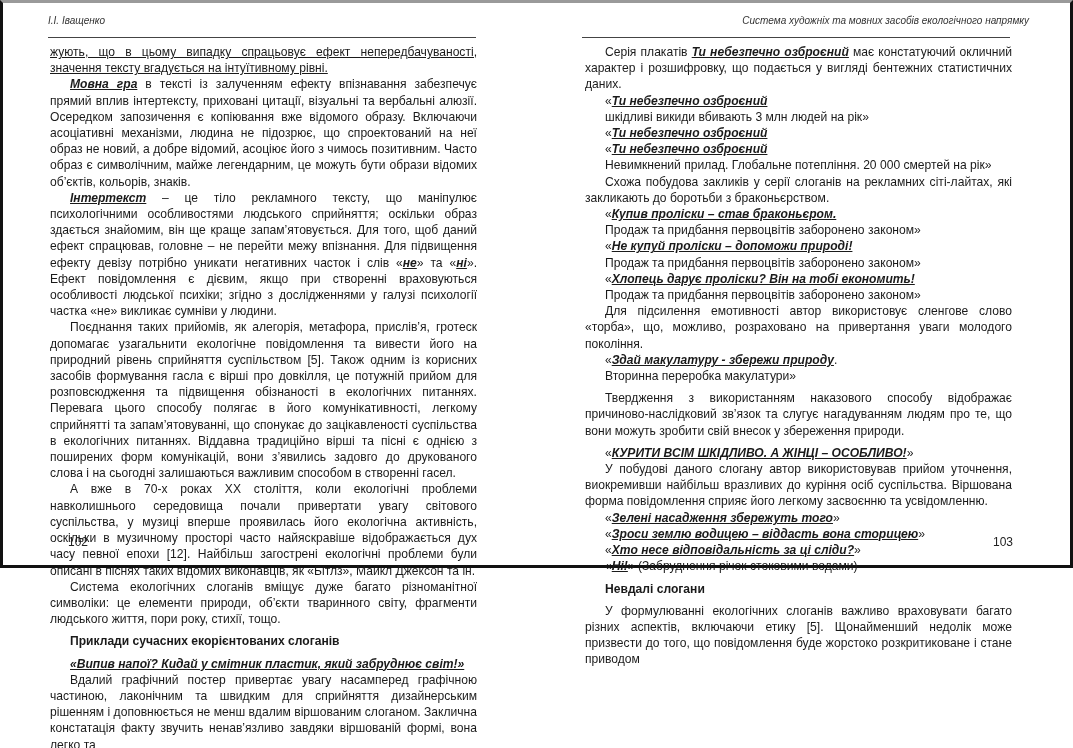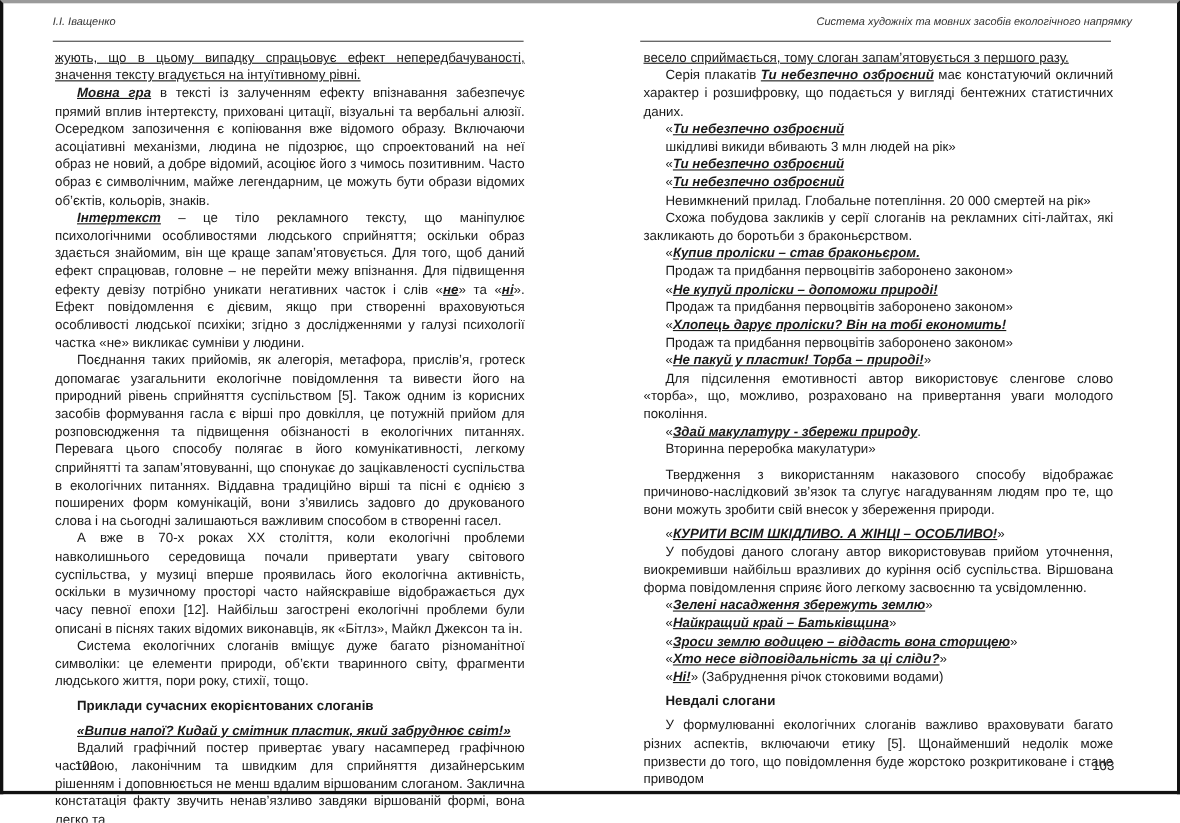--- a/index.html
+++ b/index.html
@@ -4,21 +4,21 @@
 <style>
   html, body { margin: 0; padding: 0; }
   body {
     width: 1073px; height: 748px; overflow: hidden;
     background: #ffffff;
     font-family: "Liberation Sans", sans-serif;
     color: #1a1a1a;
   }
   .spread {
     position: relative;
-    width: 1073px; height: 722px;
+    width: 1073px; height: 568px;
     box-sizing: border-box;
     border-top: 3px solid #9a9a9a;
     border-left: 3px solid #111;
     border-right: 3px solid #111;
     border-bottom: 3px solid #111;
     background: #fff;
   }
   .page {
     position: absolute; top: 0; bottom: 0;
   }
@@ -79,51 +79,48 @@
     </div>
 
     <div class="folio">102</div>
   </div>
 
   <div class="page right">
     <div class="running-head">Система художніх та мовних засобів екологічного напрямку</div>
     <div class="head-rule"></div>
 
     <div class="body-text">
-      <p class="p noindent">весело сприймається, тому слоган запам’ятовується з першого разу.</p>
       <p class="p"><span>Серія плакатів </span><span class="bi">Ти небезпечно озброєний</span><span> має констатуючий окличний характер і розшифровку, що подається у вигляді бентежних статистичних даних.</span></p>
 
       <p class="line">«<span class="bi">Ти небезпечно озброєний</span></p>
       <p class="line">шкідливі викиди вбивають 3 млн людей на рік»</p>
       <p class="line">«<span class="bi">Ти небезпечно озброєний</span></p>
       <p class="line">«<span class="bi">Ти небезпечно озброєний</span></p>
       <p class="line">Невимкнений прилад. Глобальне потепління. 20 000 смертей на рік»</p>
 
       <p class="p">Схожа побудова закликів у серії слоганів на рекламних сіті-лайтах, які закликають до боротьби з браконьєрством.</p>
 
       <p class="line">«<span class="bi">Купив проліски – став браконьєром.</span></p>
       <p class="line">Продаж та придбання первоцвітів заборонено законом»</p>
       <p class="line">«<span class="bi">Не купуй проліски – допоможи природі!</span></p>
       <p class="line">Продаж та придбання первоцвітів заборонено законом»</p>
       <p class="line">«<span class="bi">Хлопець дарує проліски? Він на тобі економить!</span></p>
       <p class="line">Продаж та придбання первоцвітів заборонено законом»</p>
-      <p class="line">«<span class="bi">Не пакуй у пластик! Торба – природі!</span>»</p>
 
       <p class="p">Для підсилення емотивності автор використовує сленгове слово «торба», що, можливо, розраховано на привертання уваги молодого покоління.</p>
 
       <p class="line">«<span class="bi">Здай макулатуру - збережи природу</span>.</p>
       <p class="line">Вторинна переробка макулатури»</p>
       <div class="gap"></div>
       <p class="p">Твердження з використанням наказового способу відображає причиново-наслідковий зв’язок та слугує нагадуванням людям про те, що вони можуть зробити свій внесок у збереження природи.</p>
       <div class="gap"></div>
       <p class="line">«<span class="bi">КУРИТИ ВСІМ ШКІДЛИВО. А ЖІНЦІ – ОСОБЛИВО!</span>»</p>
       <p class="p">У побудові даного слогану автор використовував прийом уточнення, виокремивши найбільш вразливих до куріння осіб суспільства. Віршована форма повідомлення сприяє його легкому засвоєнню та усвідомленню.</p>
 
-      <p class="line">«<span class="bi">Зелені насадження збережуть землю</span>»</p>
-      <p class="line">«<span class="bi">Найкращий край – Батьківщина</span>»</p>
+      <p class="line">«<span class="bi">Зелені насадження збережуть того</span>»</p>
       <p class="line">«<span class="bi">Зроси землю водицею – віддасть вона сторицею</span>»</p>
       <p class="line">«<span class="bi">Хто несе відповідальність за ці сліди?</span>»</p>
       <p class="line">«<span class="bi">Ні!</span>»<span> (Забруднення річок стоковими водами)</span></p>
       <div class="gap"></div>
       <p class="sub">Невдалі слогани</p>
       <div class="gap"></div>
       <p class="p">У формулюванні екологічних слоганів важливо враховувати багато різних аспектів, включаючи етику [5]. Щонайменший недолік може призвести до того, що повідомлення буде жорстоко розкритиковане і стане приводом</p>
     </div>
 
     <div class="folio">103</div>

